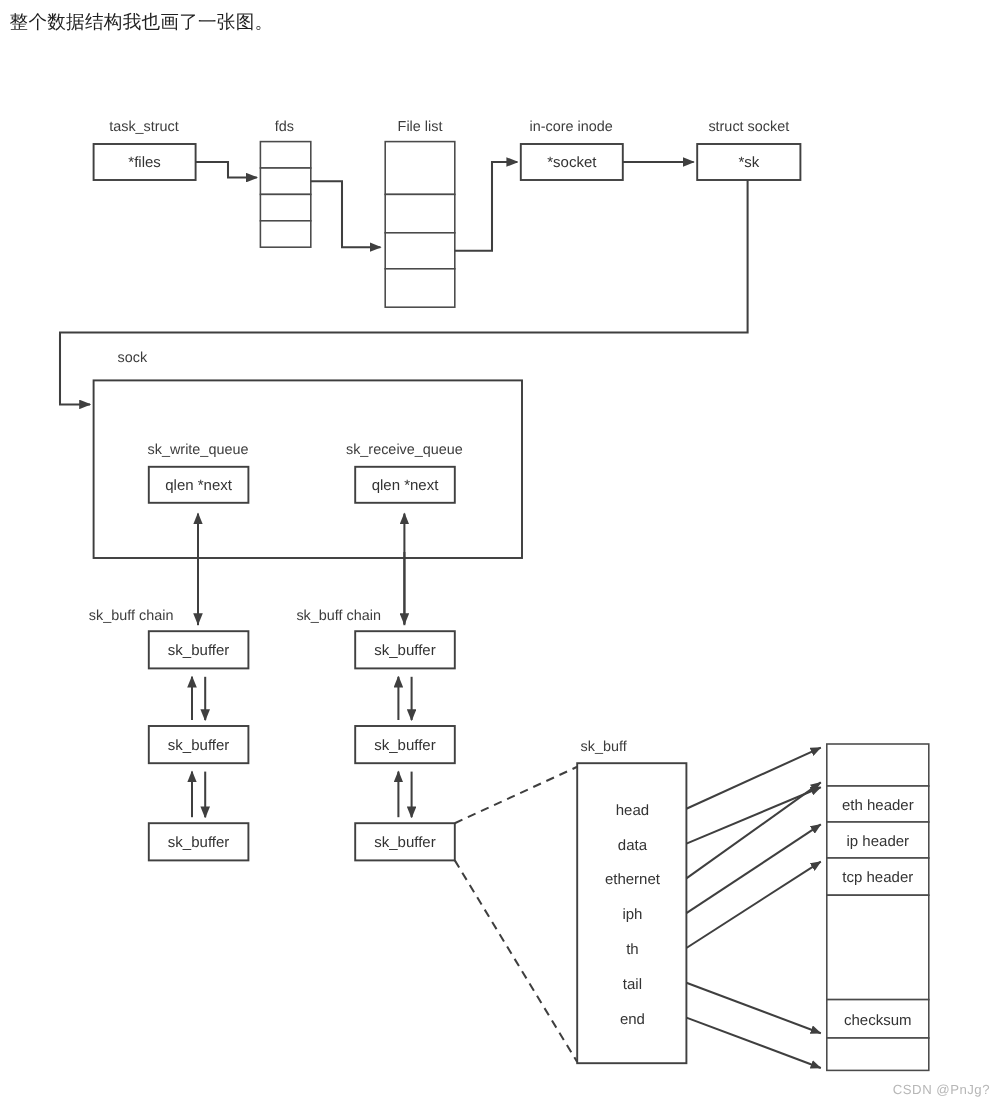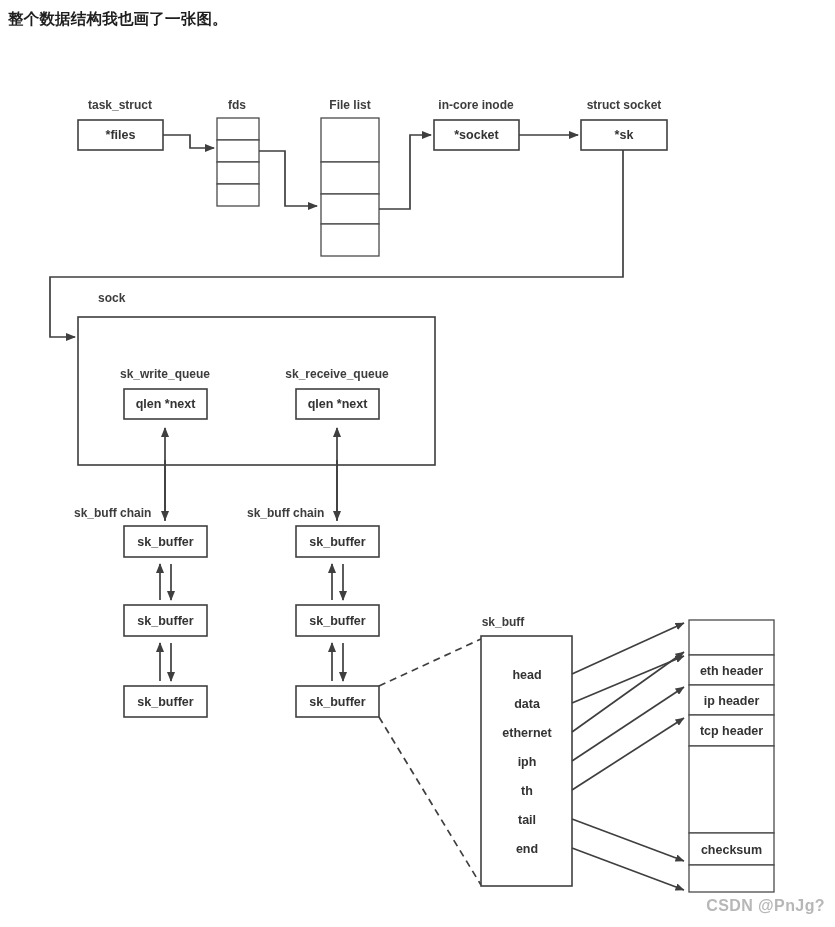--- a/index.html
+++ b/index.html
@@ -10,21 +10,20 @@
   body {
     font-family: "Liberation Sans", "DejaVu Sans", sans-serif;
     color: #2b2b2b;
   }
   #page {
     position: relative;
     width: 835px;
     height: 927px;
     overflow: hidden;
     background: #ffffff;
-    font-weight: bold;
   }
   #intro {
     position: absolute;
     left: 8px;
     top: 8px;
     font-size: 15.5px;
     line-height: 22px;
     color: #1f1f1f;
     letter-spacing: 0.2px;
     white-space: nowrap;
@@ -72,21 +71,21 @@
   .conn-dashed {
     fill: none;
     stroke: #3f3f3f;
     stroke-width: 1.7;
     stroke-dasharray: 7 5;
   }
   #watermark {
     position: absolute;
     right: 10px;
     bottom: 12px;
-    font-size: 16px;
+    font-size: 11px;
     color: #b7b7b7;
     letter-spacing: 0.4px;
   }
 </style>
 </head>
 <body>
 
 <div id="page">
 
   <div id="intro">整个数据结构我也画了一张图。</div>

